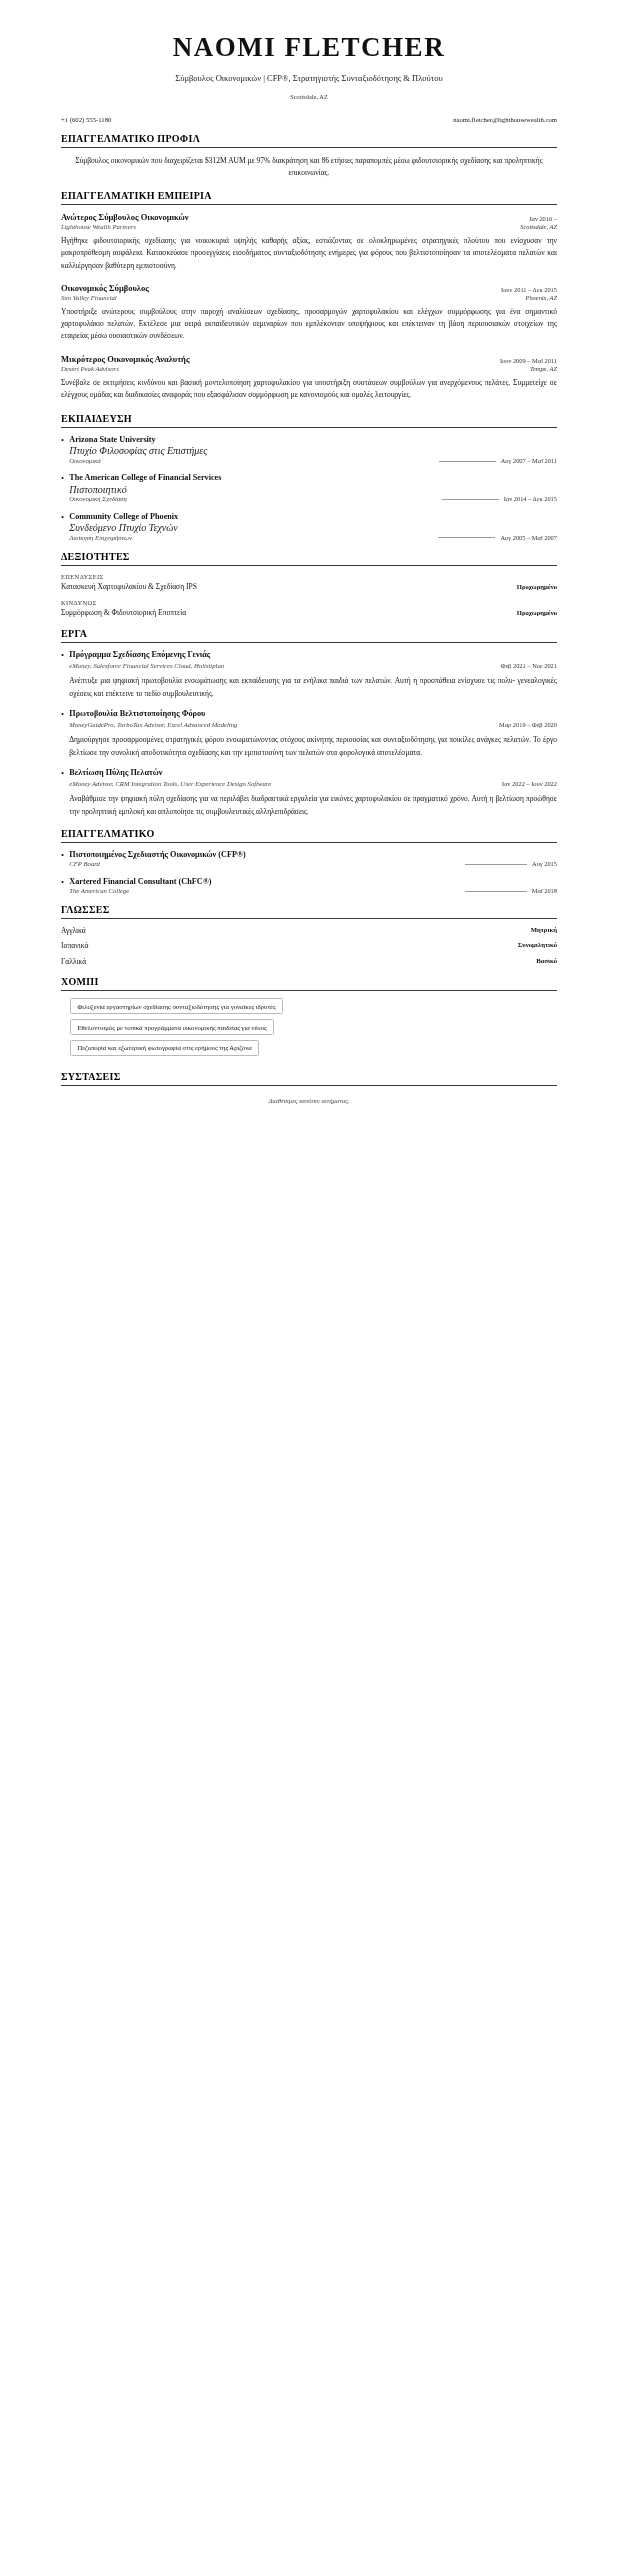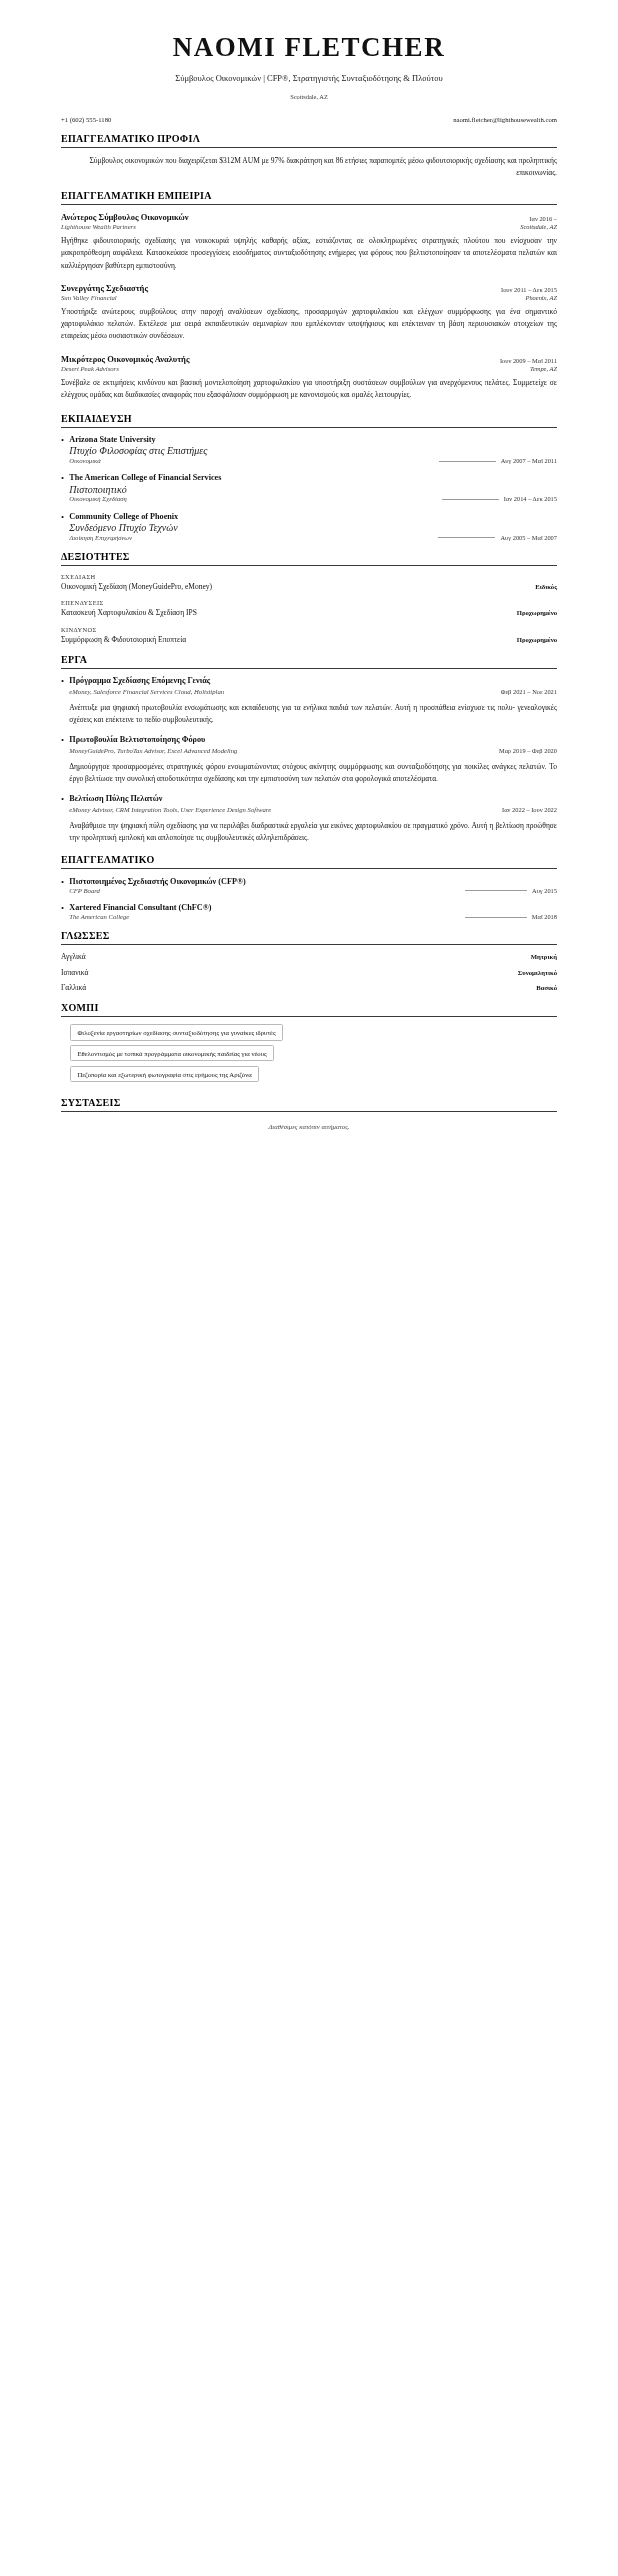--- a/index.html
+++ b/index.html
@@ -63,21 +63,21 @@
   }
   .rule {
     border: 0;
     border-top: 0.5px solid #3a3a3a;
     margin: 0 0 7.2px 0;
   }
   .body-text {
     font-size: 7.5px;
     line-height: 1.62;
     margin: 0 0 2.1px 0;
-    text-align: right;
+    text-align: center;
   }
   
   .entry {
     margin-bottom: 11.3px;
   }
   .entry-head {
     display: flex;
     justify-content: space-between;
     align-items: flex-end;
     gap: 5px;
@@ -241,21 +241,21 @@
     position: absolute;
     left: 0;
     bottom: 2.1px;
     width: 62px;
     border-bottom: 0.5px solid #9a9a9a;
   }
   
   .lang-row {
     display: flex;
     justify-content: space-between;
-    align-items: center;
+    align-items: flex-start;
     margin-bottom: 6.2px;
     font-size: 7.5px;
   }
   .lang-level {
     font-weight: bold;
     font-size: 6.7px;
   }
   
   .hobby-chip {
     display: inline-block;
@@ -309,21 +309,21 @@
       </div>
       <div class="entry-sub">
         <div class="entry-org">Lighthouse Wealth Partners</div>
         <div class="entry-place">Scottsdale, AZ</div>
       </div>
       <div class="entry-desc">Ηγήθηκε φιδουτσιορικής σχεδίασης για νοικοκυριά υψηλής καθαρής αξίας, εστιάζοντας σε ολοκληρωμένες στρατηγικές πλούτου που ενίσχυσαν την μακροπρόθεσμη ασφάλεια. Κατασκεύασε προσεγγίσεις εισοδήματος συνταξιοδότησης ενήμερες για φόρους που βελτιστοποίησαν τα αποτελέσματα πελατών και καλλιέργησαν βαθύτερη εμπιστοσύνη.</div>
     </div>
 
     <div class="entry">
       <div class="entry-head">
-        <div class="entry-title">Συνεργάτης Σχεδιαστής</div>
+        <div class="entry-title">Οικονομικός Σύμβουλος</div>
         <div class="entry-dates">Ιουν 2011 – Δεκ 2015</div>
       </div>
       <div class="entry-sub">
         <div class="entry-org">Sun Valley Financial</div>
         <div class="entry-place">Phoenix, AZ</div>
       </div>
       <div class="entry-desc">Υποστήριξε ανώτερους συμβούλους στην παροχή αναλύσεων σχεδίασης, προσαρμογών χαρτοφυλακίου και ελέγχων συμμόρφωσης για ένα σημαντικό χαρτοφυλάκιο πελατών. Εκτέλεσε μια σειρά εκπαιδευτικών σεμιναρίων που εμπλέκονταν υποψήφιους και επέκτειναν τη βάση περιουσιακών στοιχείων της εταιρείας μέσω ουσιαστικών συνδέσεων.</div>
     </div>
 
     <div class="entry">
@@ -377,27 +377,20 @@
           <span class="edu-dates">Αυγ 2005 – Μαΐ 2007</span>
         </div>
       </div>
     </div>
   </div>
 
   <div class="section">
     <h2 class="section-title">ΔΕΞΙΟΤΗΤΕΣ</h2>
     <hr class="rule">
 
-    <div class="skill-group">
-      <div class="skill-cat">ΣΧΕΔΙΑΣΗ</div>
-      <div class="skill-row">
-        <span class="skill-name">Οικονομική Σχεδίαση (MoneyGuidePro, eMoney)</span>
-        <span class="skill-level">Ειδικός</span>
-      </div>
-    </div>
 
     <div class="skill-group">
       <div class="skill-cat">ΕΠΕΝΔΥΣΕΙΣ</div>
       <div class="skill-row">
         <span class="skill-name">Κατασκευή Χαρτοφυλακίου &amp; Σχεδίαση IPS</span>
         <span class="skill-level">Προχωρημένο</span>
       </div>
     </div>
 
 
@@ -427,21 +420,21 @@
     </div>
 
     <div class="bullet-entry">
       <span class="bullet-dot">•</span>
       <div class="bullet-body">
         <div class="edu-title">Πρωτοβουλία Βελτιστοποίησης Φόρου</div>
         <div class="proj-meta">
           <span class="proj-tools">MoneyGuidePro, TurboTax Advisor, Excel Advanced Modeling</span>
           <span class="proj-dates">Μαρ 2019 – Φεβ 2020</span>
         </div>
-        <div class="entry-desc">Δημιούργησε προσαρμοσμένες στρατηγικές φόρου ενσωματώνοντας στόχους ακίνητης συμμόρφωσης και συνταξιοδότησης για ποικίλες ανάγκες πελατών. Το έργο βελτίωσε την συνολική αποδοτικότητα σχεδίασης και την εμπιστοσύνη των πελατών στα φορολογικά αποτελέσματα.</div>
+        <div class="entry-desc">Δημιούργησε προσαρμοσμένες στρατηγικές φόρου ενσωματώνοντας στόχους ακίνητης περιουσίας και συνταξιοδότησης για ποικίλες ανάγκες πελατών. Το έργο βελτίωσε την συνολική αποδοτικότητα σχεδίασης και την εμπιστοσύνη των πελατών στα φορολογικά αποτελέσματα.</div>
       </div>
     </div>
 
     <div class="bullet-entry">
       <span class="bullet-dot">•</span>
       <div class="bullet-body">
         <div class="edu-title">Βελτίωση Πύλης Πελατών</div>
         <div class="proj-meta">
           <span class="proj-tools">eMoney Advisor, CRM Integration Tools, User Experience Design Software</span>
           <span class="proj-dates">Ιαν 2022 – Ιουν 2022</span>

